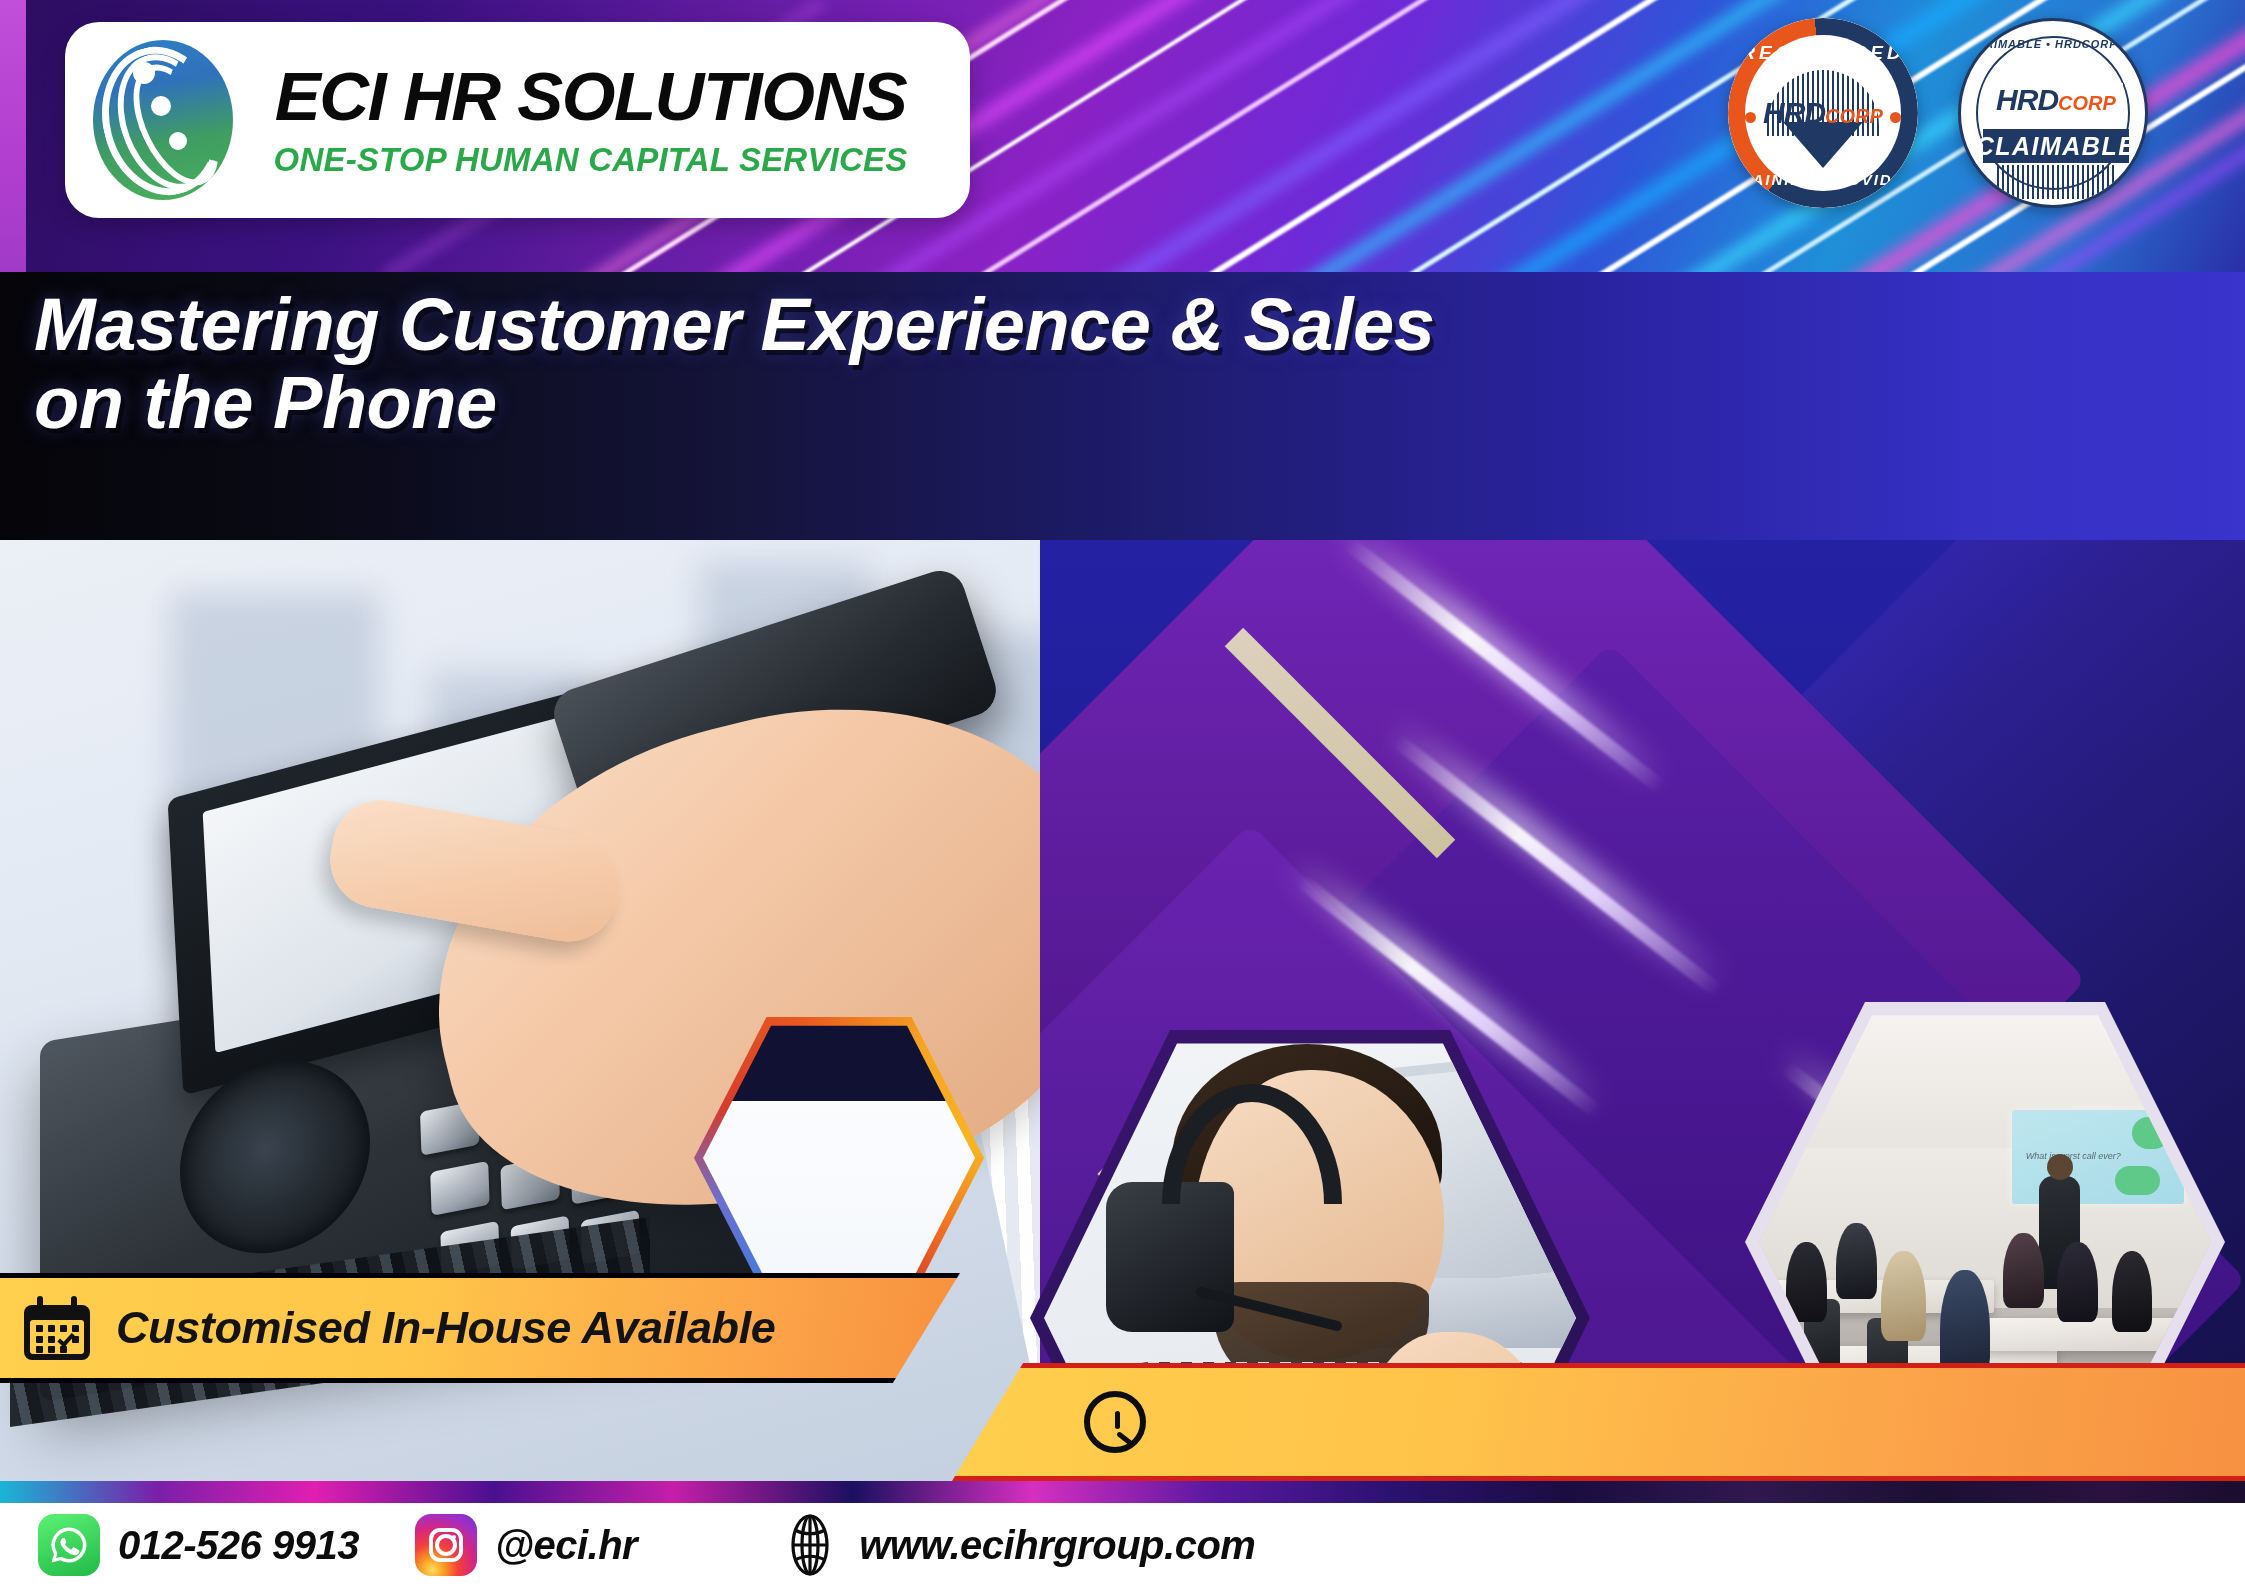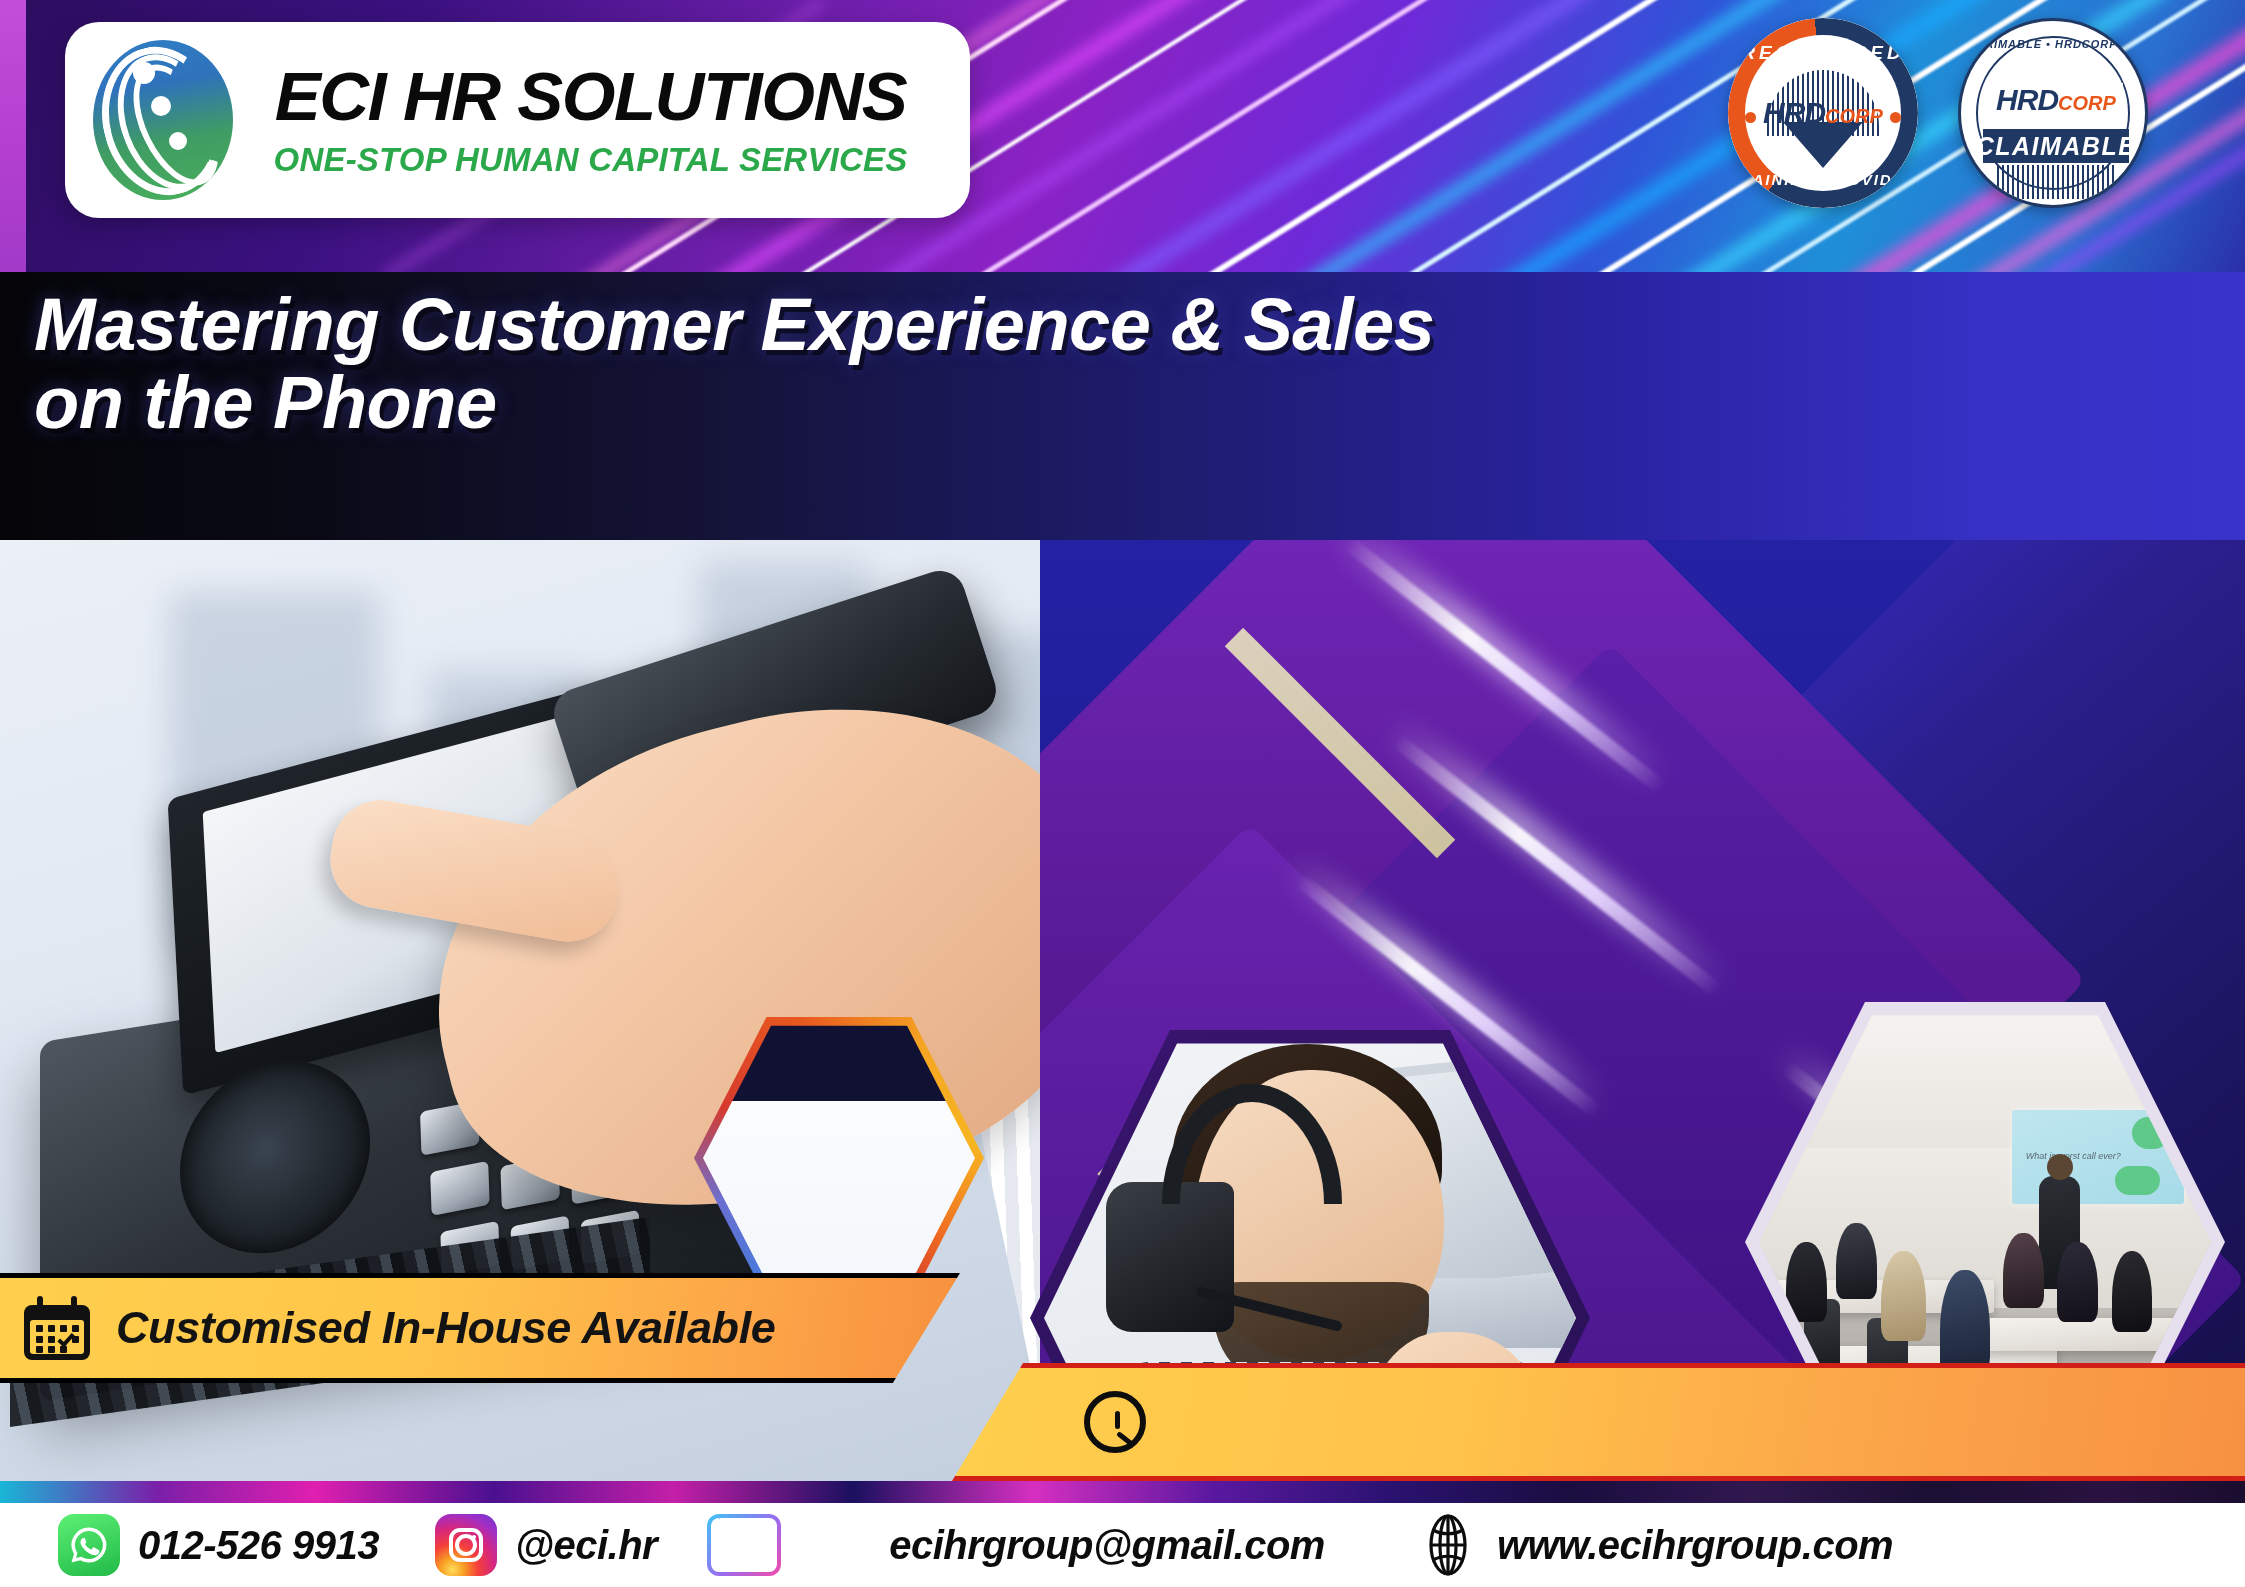--- a/index.html
+++ b/index.html
@@ -262,21 +262,21 @@
   
   .rainbow-strip {
     position:absolute; left:0; top:1481px; width:2245px; height:22px; z-index:25;
     background: linear-gradient(90deg,#19b6d6 0%,#7a1fa8 7%,#e01fb0 14%,#4a1090 22%,#c41fa8 30%,
       #1b1060 38%,#d62fc0 46%,#5a18a0 54%,#2a1270 62%,#1a0d40 70%,#30184f 78%,#1b0f33 86%,#2a1240 94%,#1a0d2e 100%);
   }
 
   
   .footer {
     position:absolute; left:0; top:1503px; width:2245px; height:84px;
-    background:#ffffff; display:flex; align-items:center; padding-left:58px; gap:0;
+    background:#ffffff; display:flex; align-items:center; padding-left:38px; gap:0;
   }
   .fitem { display:flex; align-items:center; gap:18px; }
   .fitem .ftext { font-size:40px; font-weight:bold; color:#0c0c0c; letter-spacing:-.5px; white-space:nowrap; }
 
   .ico-wa { width:62px; height:62px; border-radius:16px; background:linear-gradient(160deg,#5cf075,#21ba47);
     display:flex; align-items:center; justify-content:center; }
   .ico-wa svg { width:42px; height:42px; fill:#fff; }
   .ico-ig { width:62px; height:62px; border-radius:16px;
     background: radial-gradient(circle at 28% 90%, #ffdb5c 0%, #f8a024 16%, #f4403a 36%, #d6267f 58%, #a12fc4 78%, #6d35d4 100%);
     display:flex; align-items:center; justify-content:center; }
@@ -548,25 +548,20 @@
       <span class="ftext">012-526 9913</span>
     </div>
     <span class="sp1"></span>
     <div class="fitem">
       <span class="ico-ig">
           <span class="sq"></span>
         </span>
       <span class="ftext">@eci.hr</span>
     </div>
     <span class="sp2"></span>
-    <div class="fitem">
-      <span class="ico-mail"></span>
-      <span class="sp3"></span>
-      <span class="ftext">ecihrgroup@gmail.com</span>
-    </div>
     <span class="sp4"></span>
     <div class="fitem">
       <span class="ico-globe">
         <svg viewBox="0 0 62 62">
             <g fill="none" stroke="#0c0c0c" stroke-width="3.2">
           <ellipse cx="31" cy="31" rx="17" ry="29"></ellipse>
               <ellipse cx="31" cy="31" rx="8" ry="29"></ellipse>
           <line x1="31" y1="2" x2="31" y2="60"></line>
               <line x1="14" y1="31" x2="48" y2="31"></line>
           <path d="M16 16c9 5 21 5 30 0M16 46c9-5 21-5 30 0"></path>

